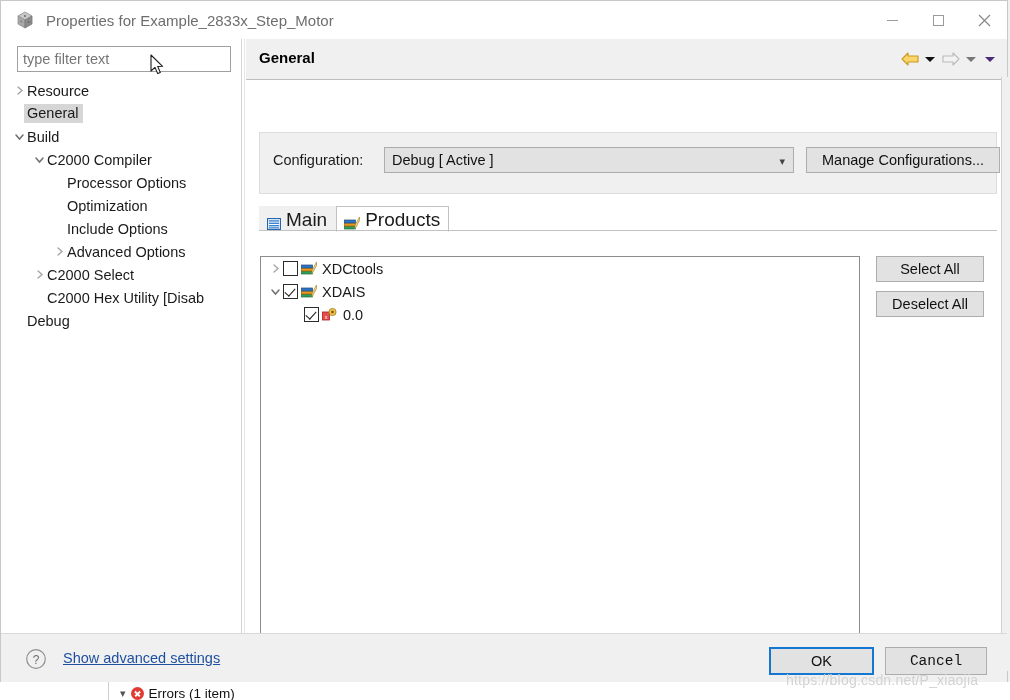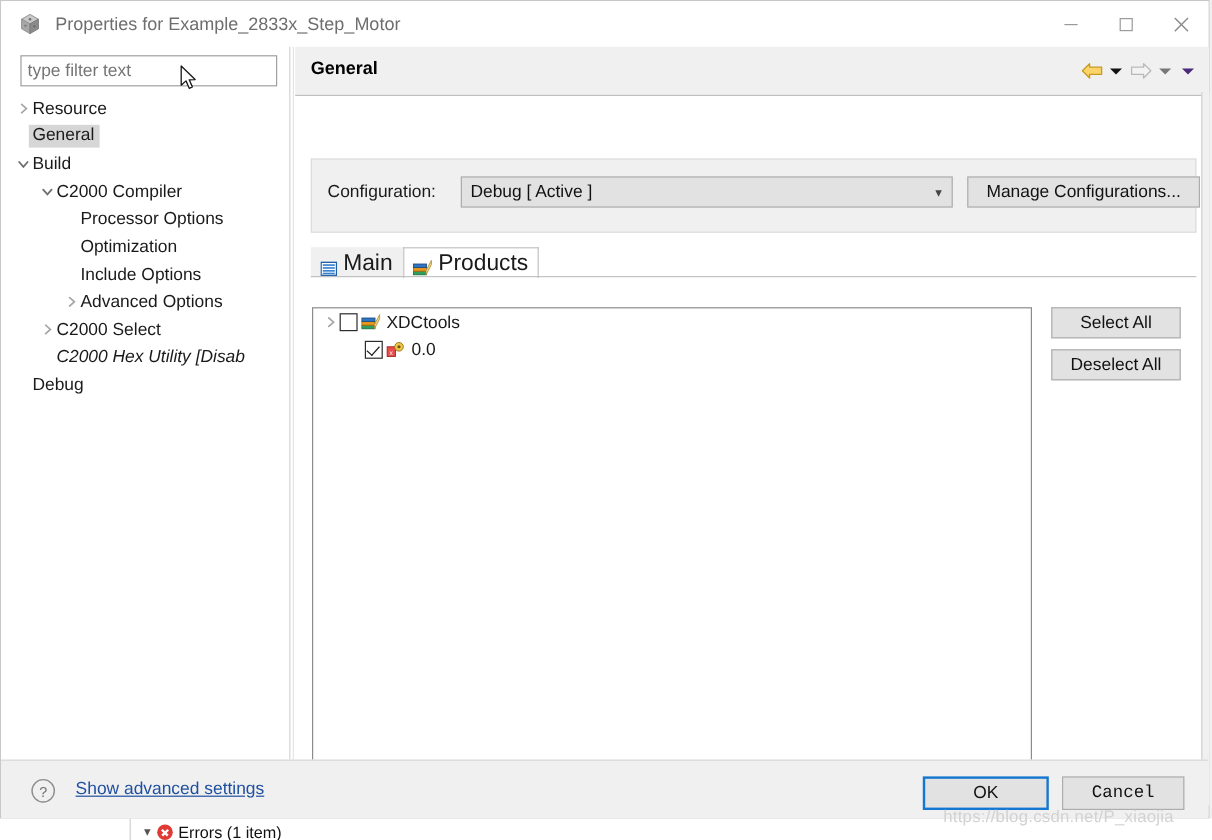--- a/index.html
+++ b/index.html
@@ -576,21 +576,21 @@
               <span class="lbl">Advanced Options</span>
             </div>
             <div class="tree-row" style="padding-left: 30px;">
               <span class="chev">
                 <svg width="11" height="11" viewBox="0 0 11 11">
                   <polyline points="4,2 8,5.5 4,9" fill="none" stroke="#a6a6a6" stroke-width="1.4" stroke-linecap="round"></polyline>
                 </svg>
               </span>
               <span class="lbl">C2000 Select</span>
             </div>
-            <div class="tree-row" style="padding-left: 30px; font-style: italic;">
+            <div class="tree-row" style="padding-left: 30px;">
               <span class="chev"></span>
               <span class="lbl">C2000 Hex Utility  [Disab</span>
             </div>
             <div class="tree-row" style="padding-left: 10px;">
               <span class="chev"></span>
               <span class="lbl">Debug</span>
             </div>
           </div>
 
         <div class="h-scroll">
@@ -685,20 +685,37 @@
                 <span class="books">
                   <svg width="16" height="15" viewBox="0 0 16 15">
                     <rect x="0.5" y="10" width="11" height="3" fill="#2e9e5b" stroke="#1d6b3e" stroke-width="0.7"></rect>
                     <rect x="0.5" y="7" width="11" height="3" fill="#e8971c" stroke="#a8690c" stroke-width="0.7"></rect>
                     <rect x="0.5" y="4" width="11" height="3" fill="#2f74c0" stroke="#1d4a80" stroke-width="0.7"></rect>
                     <polygon points="11,13 15.5,4.5 15.5,1 11,9.5" fill="#f1d98a" stroke="#a98b2f" stroke-width="0.7"></polygon>
                   </svg>
                 </span>
                 <span>XDCtools</span>
               </div>
+              <div class="prod-row" style="padding-left: 6px;">
+                <span class="chev">
+                  <svg width="11" height="11" viewBox="0 0 11 11">
+                    <polyline points="2,4 5.5,8 9,4" fill="none" stroke="#6f6f6f" stroke-width="1.5" stroke-linecap="round"></polyline>
+                  </svg>
+                </span>
+                <span class="cbox checked"></span>
+                <span class="books">
+                  <svg width="16" height="15" viewBox="0 0 16 15">
+                    <rect x="0.5" y="10" width="11" height="3" fill="#2e9e5b" stroke="#1d6b3e" stroke-width="0.7"></rect>
+                    <rect x="0.5" y="7" width="11" height="3" fill="#e8971c" stroke="#a8690c" stroke-width="0.7"></rect>
+                    <rect x="0.5" y="4" width="11" height="3" fill="#2f74c0" stroke="#1d4a80" stroke-width="0.7"></rect>
+                    <polygon points="11,13 15.5,4.5 15.5,1 11,9.5" fill="#f1d98a" stroke="#a98b2f" stroke-width="0.7"></polygon>
+                  </svg>
+                </span>
+                <span>XDAIS</span>
+              </div>
               <div class="prod-row" style="padding-left: 27px;">
                 <span class="chev"></span>
                 <span class="cbox checked"></span>
                 <span class="books">
                   <svg width="16" height="15" viewBox="0 0 16 15">
                     <rect x="0.5" y="5" width="7" height="8" fill="#e84c4c" stroke="#a62222" stroke-width="0.8"></rect>
                     <text x="4" y="11.6" font-size="5.5" text-anchor="middle" fill="#ffffff" font-family="Liberation Sans, sans-serif">x</text>
                     <circle cx="10.5" cy="5" r="3.6" fill="#f2c14a" stroke="#9b7a16" stroke-width="0.8"></circle>
                     <circle cx="10.5" cy="5" r="1.3" fill="#6b5410"></circle>
                   </svg>

